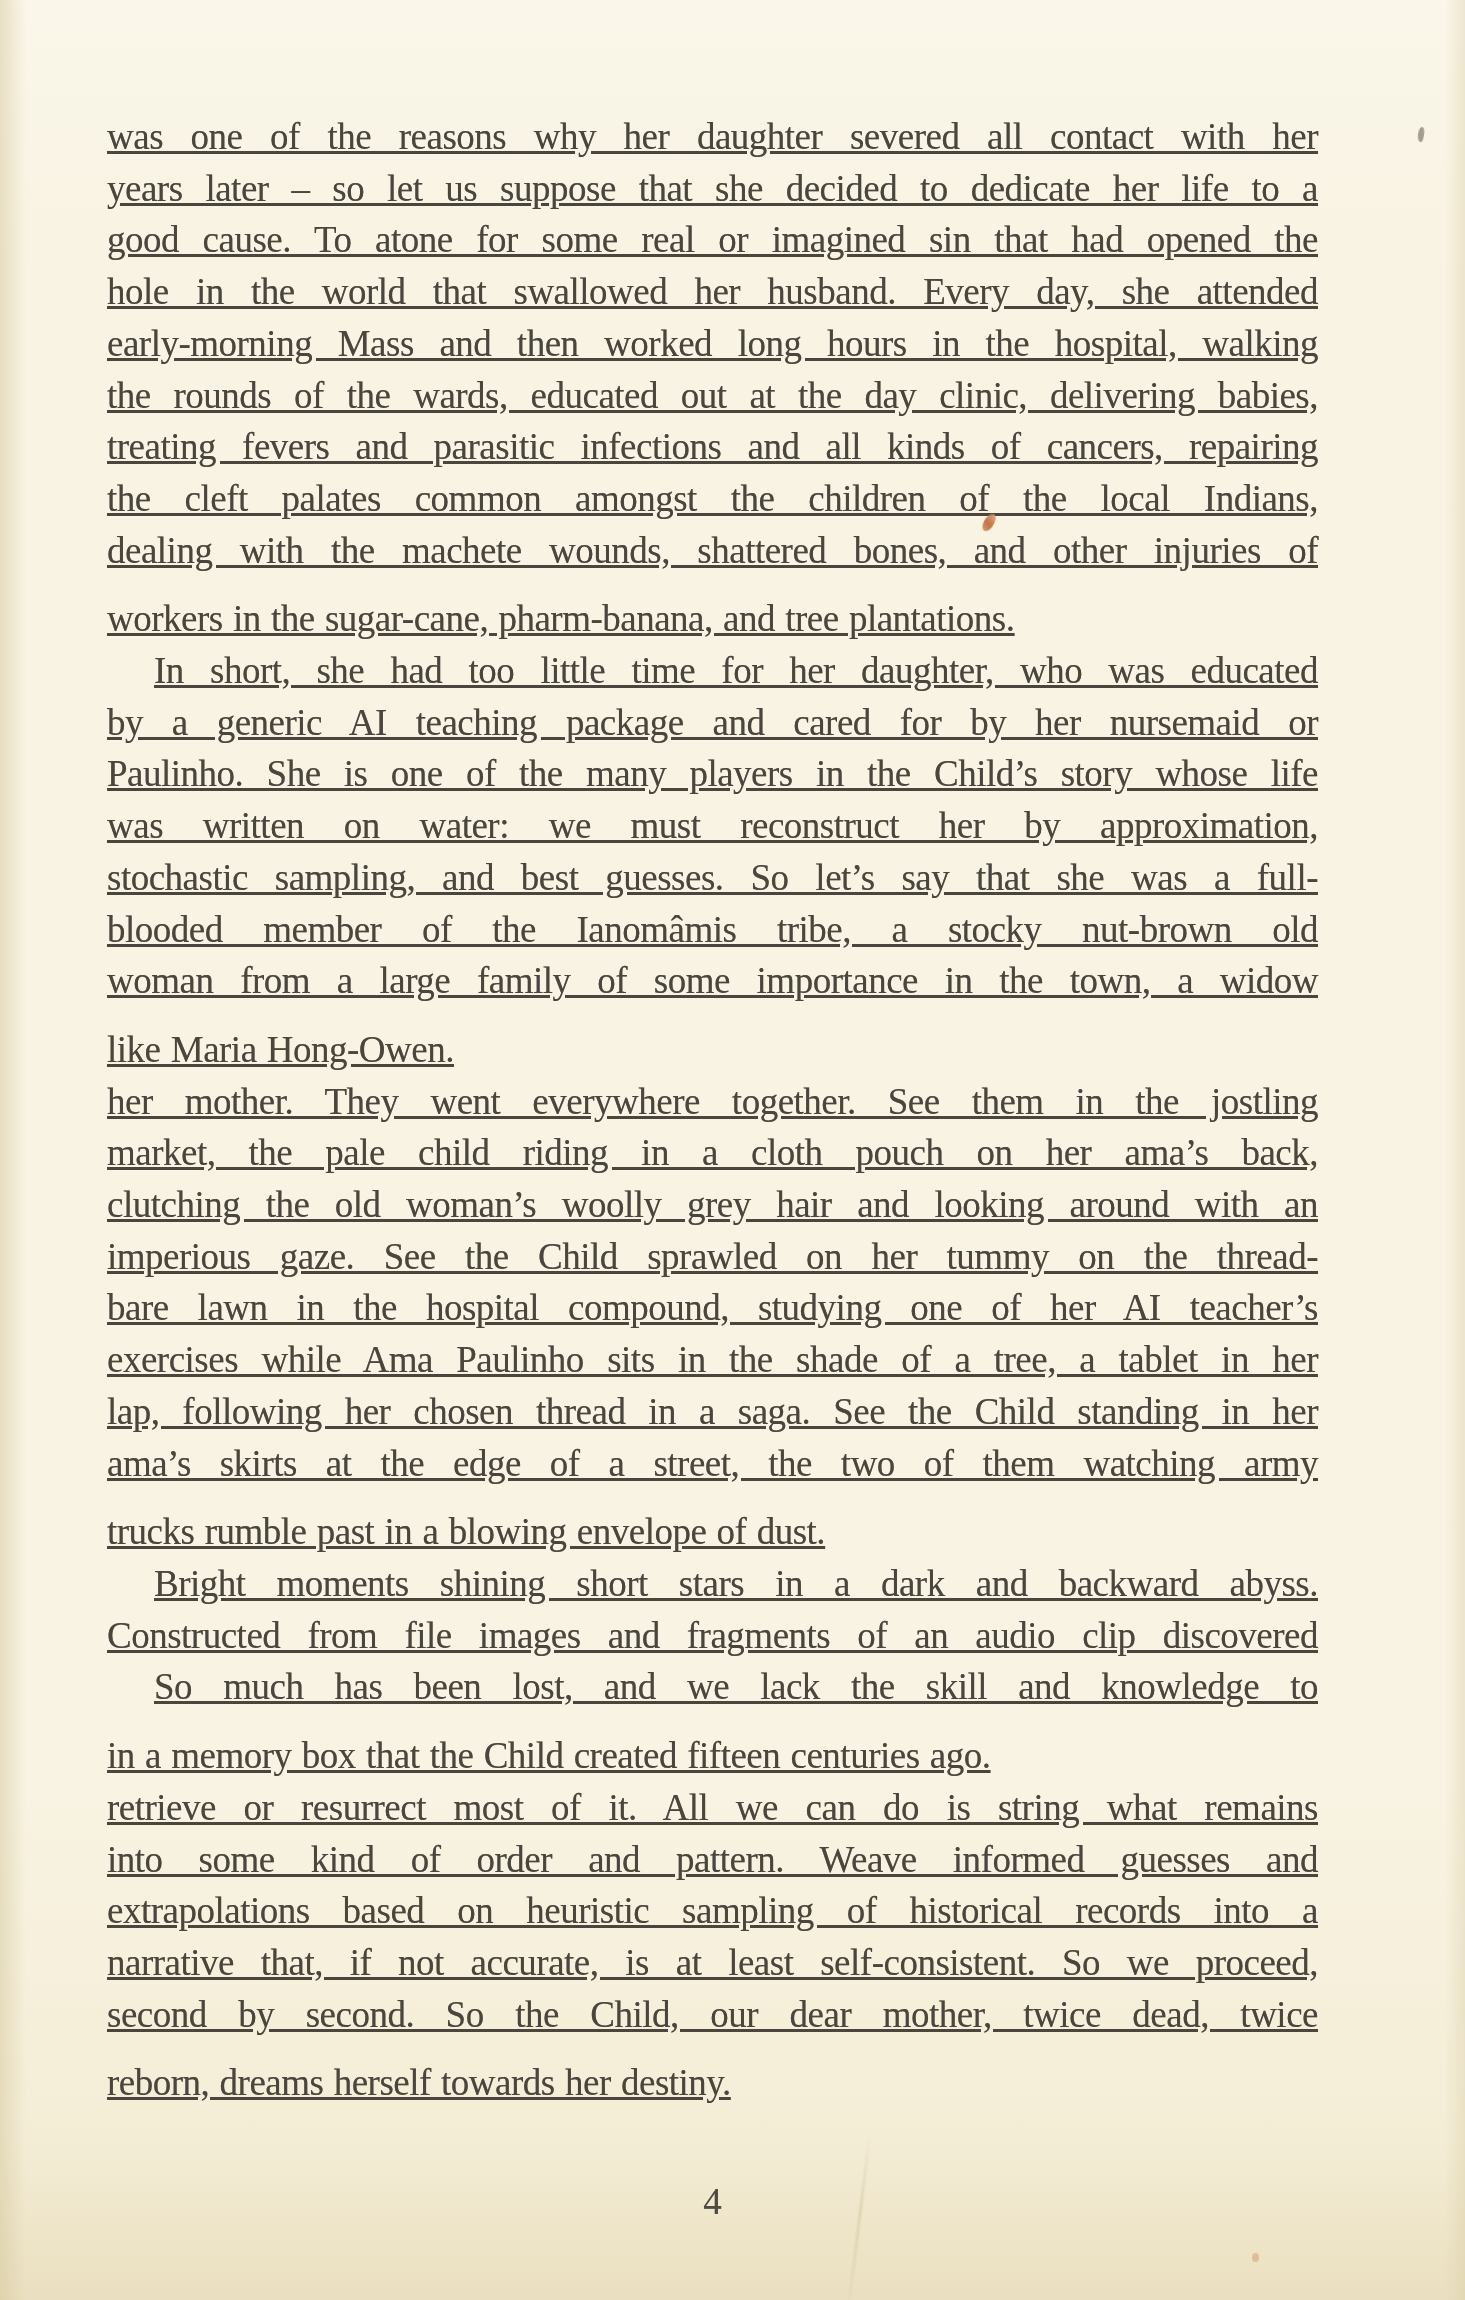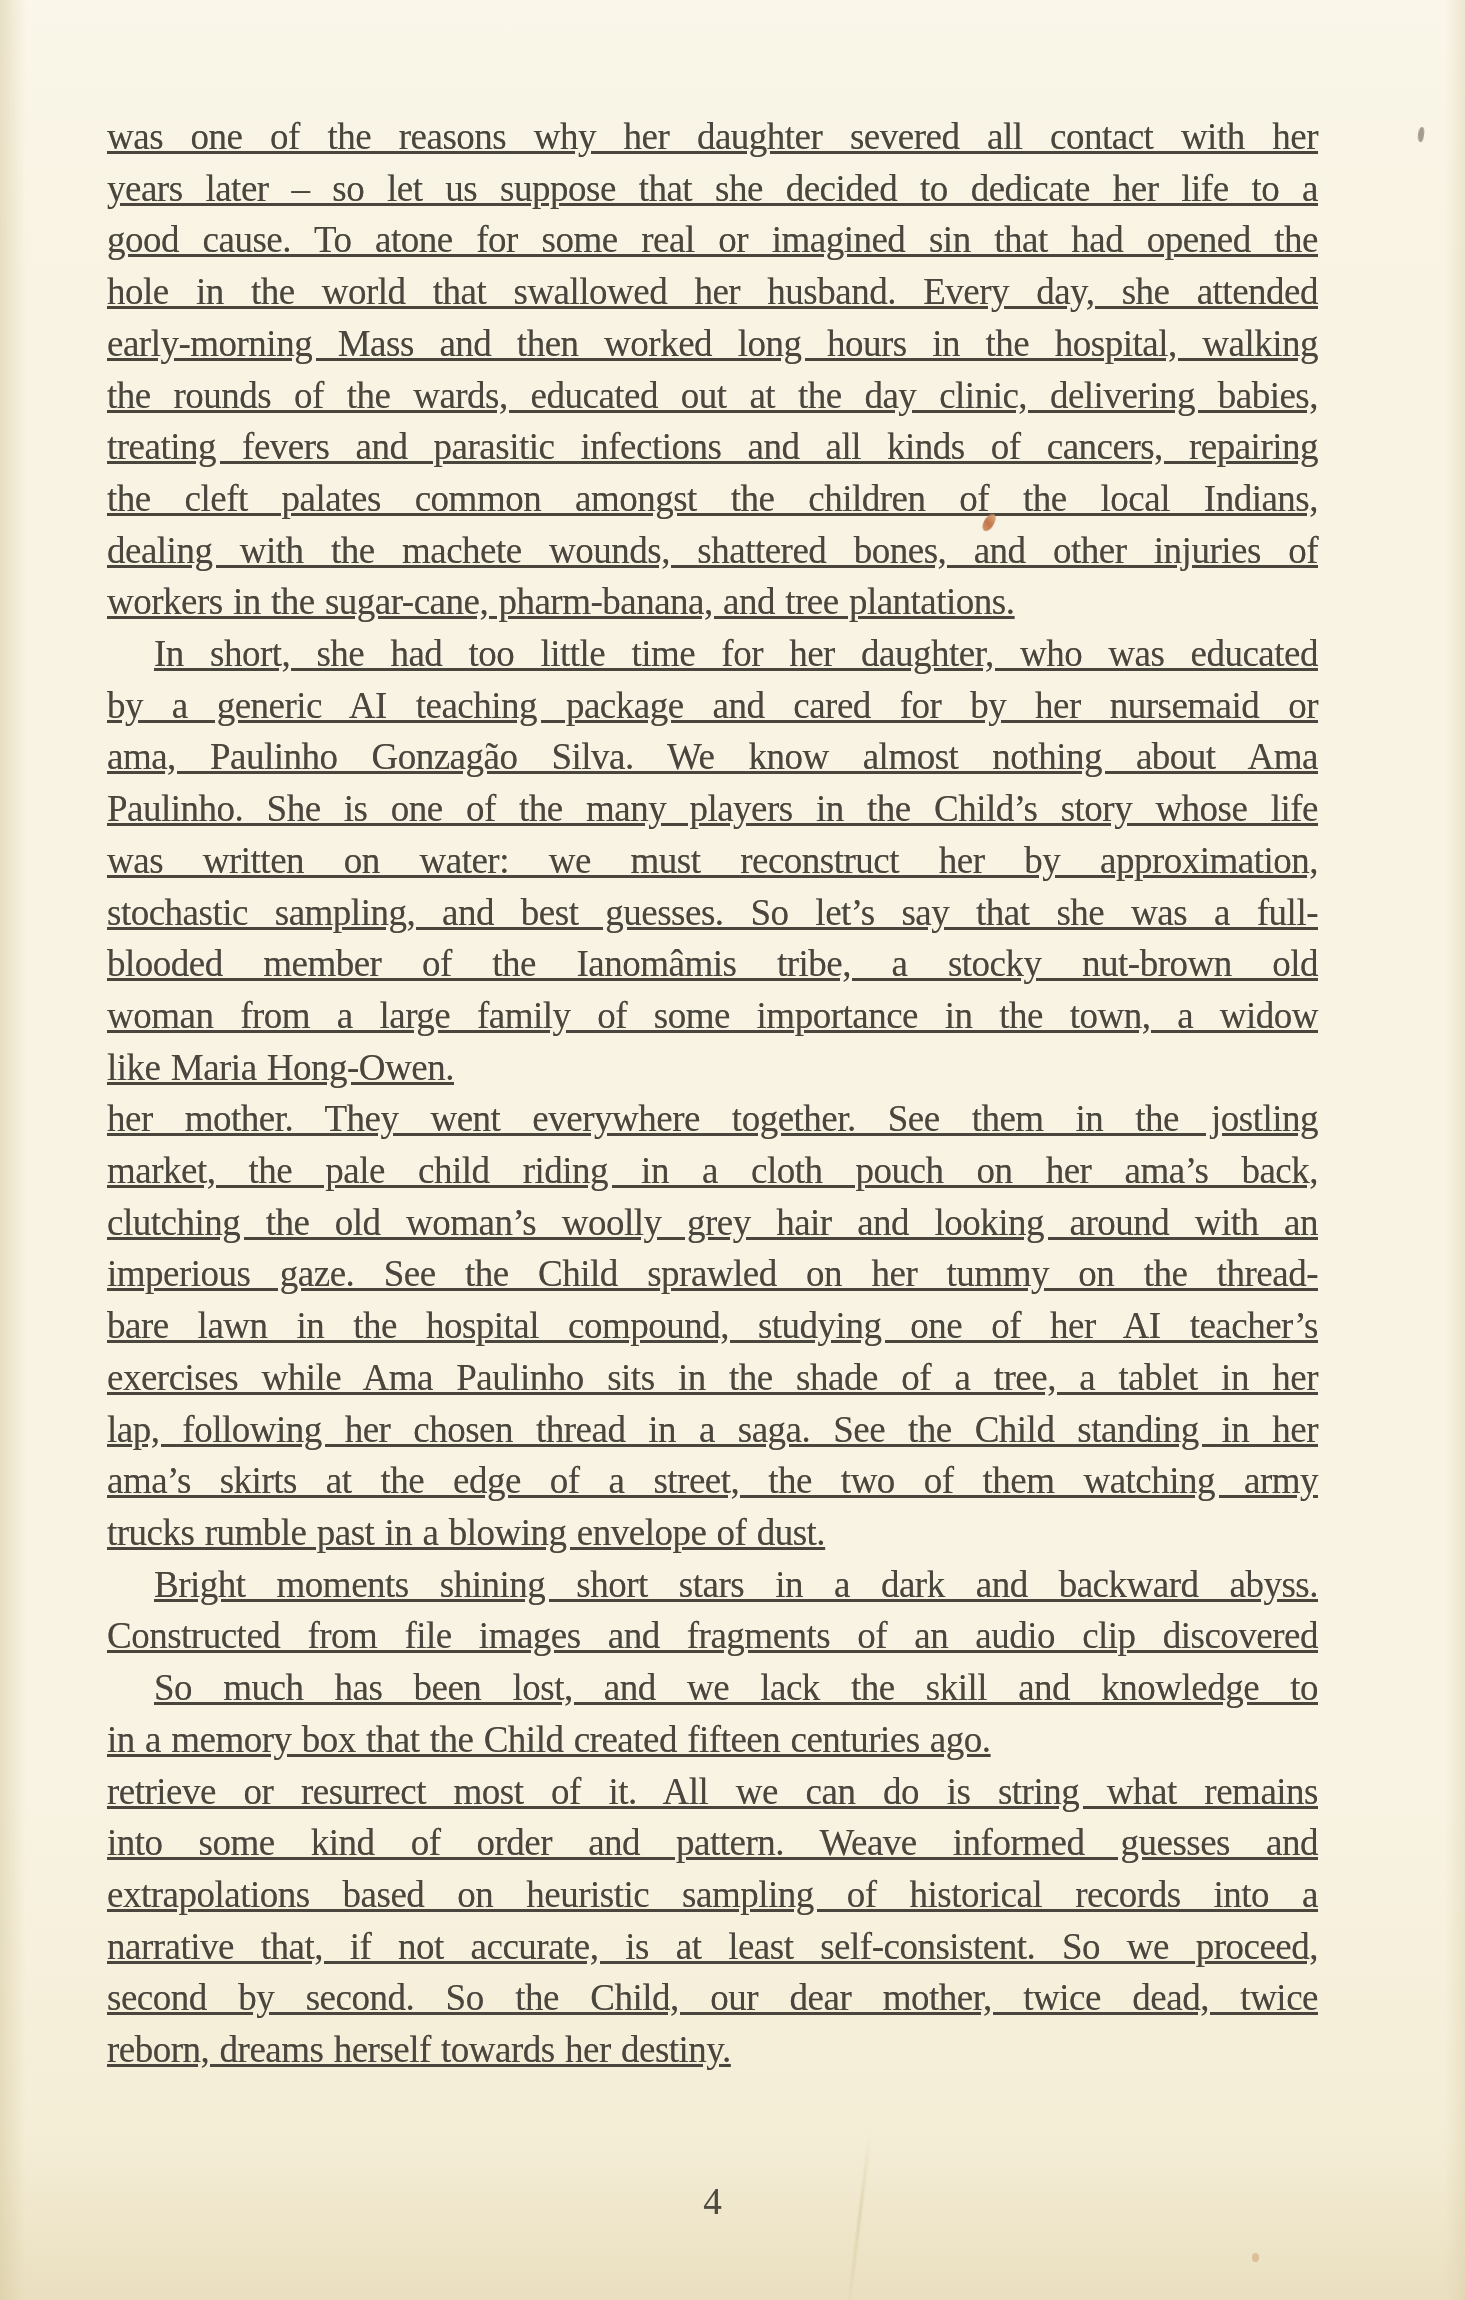--- a/index.html
+++ b/index.html
@@ -50,20 +50,21 @@
     color: var(--ink);
     text-shadow: 0 0 0.6px rgba(74,70,62,0.55);
   }
   .line {
     text-align: justify;
     text-align-last: justify;
     text-decoration: underline;
   }
   .line.last {
     text-align-last: left;
+    margin-top: 17px;
   }
   .line.indent {
     text-indent: 47px;
   }
   .page-number {
     position: absolute;
     top: 2180px;
     left: 107px;
     width: 1211px;
     text-align: center;
@@ -122,21 +123,20 @@
     <div class="line">good cause. To atone for some real or imagined sin that had opened the</div>
     <div class="line">hole in the world that swallowed her husband. Every day, she attended</div>
     <div class="line">early-morning Mass and then worked long hours in the hospital, walking</div>
     <div class="line">the rounds of the wards, educated out at the day clinic, delivering babies,</div>
     <div class="line">treating fevers and parasitic infections and all kinds of cancers, repairing</div>
     <div class="line">the cleft palates common amongst the children of the local Indians,</div>
     <div class="line">dealing with the machete wounds, shattered bones, and other injuries of</div>
     <div class="line last">workers in the sugar-cane, pharm-banana, and tree plantations.</div>
     <div class="line indent">In short, she had too little time for her daughter, who was educated</div>
     <div class="line">by a generic AI teaching package and cared for by her nursemaid or</div>
-    <div class="line">ama, Paulinho Gonzagão Silva. We know almost nothing about Ama</div>
     <div class="line">Paulinho. She is one of the many players in the Child’s story whose life</div>
     <div class="line">was written on water: we must reconstruct her by approximation,</div>
     <div class="line">stochastic sampling, and best guesses. So let’s say that she was a full-</div>
     <div class="line">blooded member of the Ianomâmis tribe, a stocky nut-brown old</div>
     <div class="line">woman from a large family of some importance in the town, a widow</div>
     <div class="line last">like Maria Hong-Owen.</div>
     <div class="line">her mother. They went everywhere together. See them in the jostling</div>
     <div class="line">market, the pale child riding in a cloth pouch on her ama’s back,</div>
     <div class="line">clutching the old woman’s woolly grey hair and looking around with an</div>
     <div class="line">imperious gaze. See the Child sprawled on her tummy on the thread-</div>

